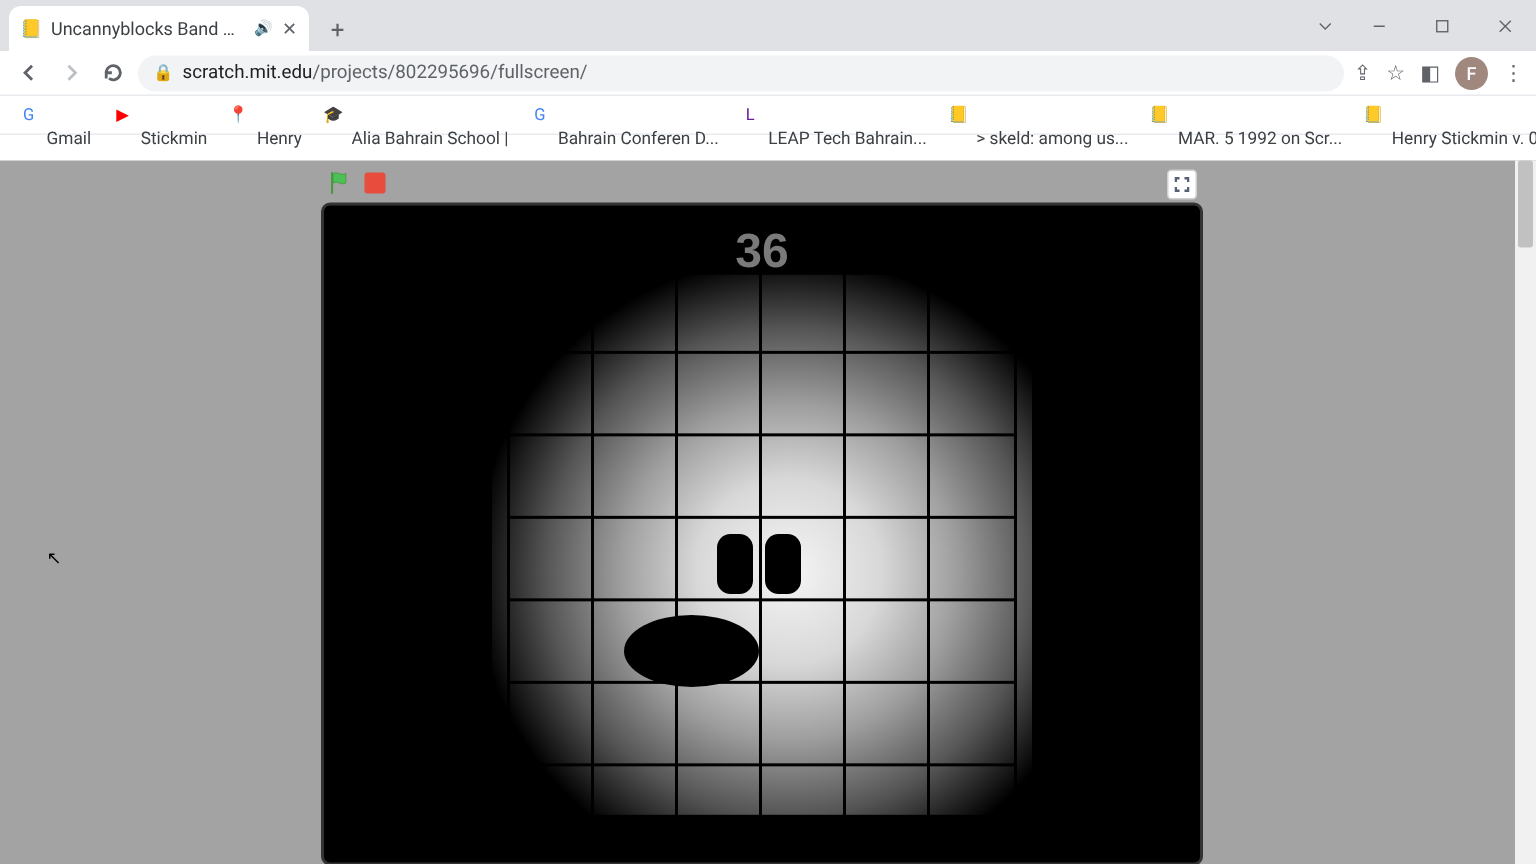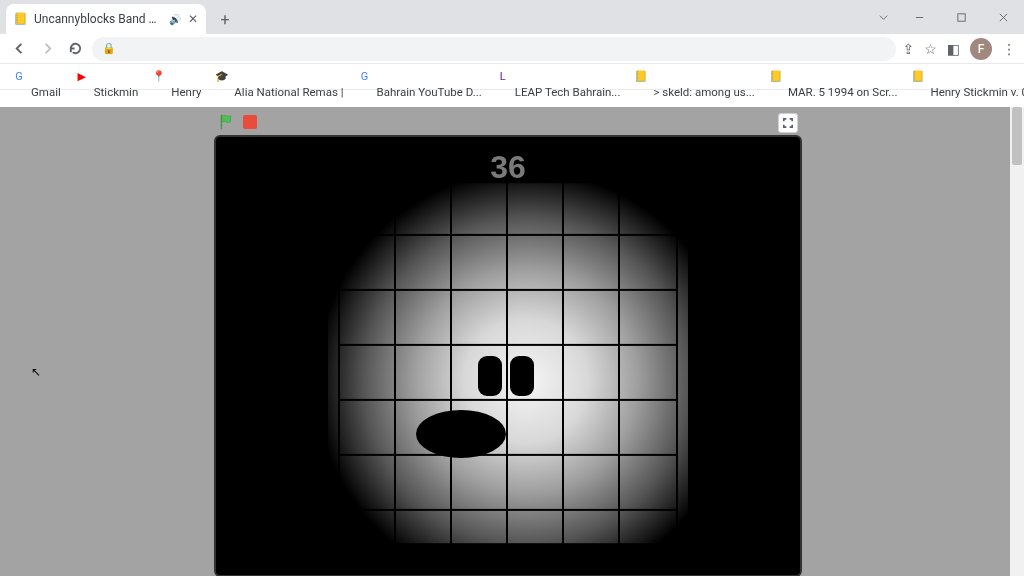--- a/index.html
+++ b/index.html
@@ -111,20 +111,21 @@
       </svg>
     </div>
   <div class="navbtn">
       <svg viewBox="0 0 16 16">
         <path d="M3 8a5 5 0 1 1 2 4"></path>
         <path d="M3 12 L3 8 L7 8"></path>
       </svg>
     </div>
   <div class="omnibox">
     <span class="lock">🔒</span>
+    <span class="url"><span>scratch.mit.edu</span><span class="dim">/projects/802295696/fullscreen/</span></span>
   </div>
   <div class="right">
     <span>⇪</span>
     <span>☆</span>
     <span>◧</span>
     <div class="avatar">F</div>
     <span>⋮</span>
   </div>
 </div>
 
@@ -137,37 +138,37 @@
     <div class="bm">
       <span class="ico" style="color: rgb(255, 0, 0);">▶</span>
       <span class="txt">Stickmin</span>
     </div>
     <div class="bm">
       <span class="ico" style="color: rgb(52, 168, 83);">📍</span>
       <span class="txt">Henry</span>
     </div>
     <div class="bm">
       <span class="ico" style="color: rgb(95, 99, 104);">🎓</span>
-      <span class="txt">Alia National Remas |</span>
+      <span class="txt">Alia Bahrain School |</span>
     </div>
     <div class="bm">
       <span class="ico" style="color: rgb(66, 133, 244);">G</span>
-      <span class="txt">Bahrain YouTube D...</span>
+      <span class="txt">Bahrain Conferen D...</span>
     </div>
     <div class="bm">
       <span class="ico" style="color: rgb(106, 27, 154);">L</span>
       <span class="txt">LEAP Tech Bahrain...</span>
     </div>
     <div class="bm">
       <span class="ico" style="color: rgb(254, 188, 46);">📒</span>
       <span class="txt">&gt; skeld: among us...</span>
     </div>
     <div class="bm">
       <span class="ico" style="color: rgb(254, 188, 46);">📒</span>
-      <span class="txt">MAR. 5 1994 on Scr...</span>
+      <span class="txt">MAR. 5 1992 on Scr...</span>
     </div>
     <div class="bm">
       <span class="ico" style="color: rgb(254, 188, 46);">📒</span>
       <span class="txt">Henry Stickmin v. 0...</span>
     </div>
 </div>
 
 <div class="stagewrap">
   <div class="controls">
     <div class="flag">

